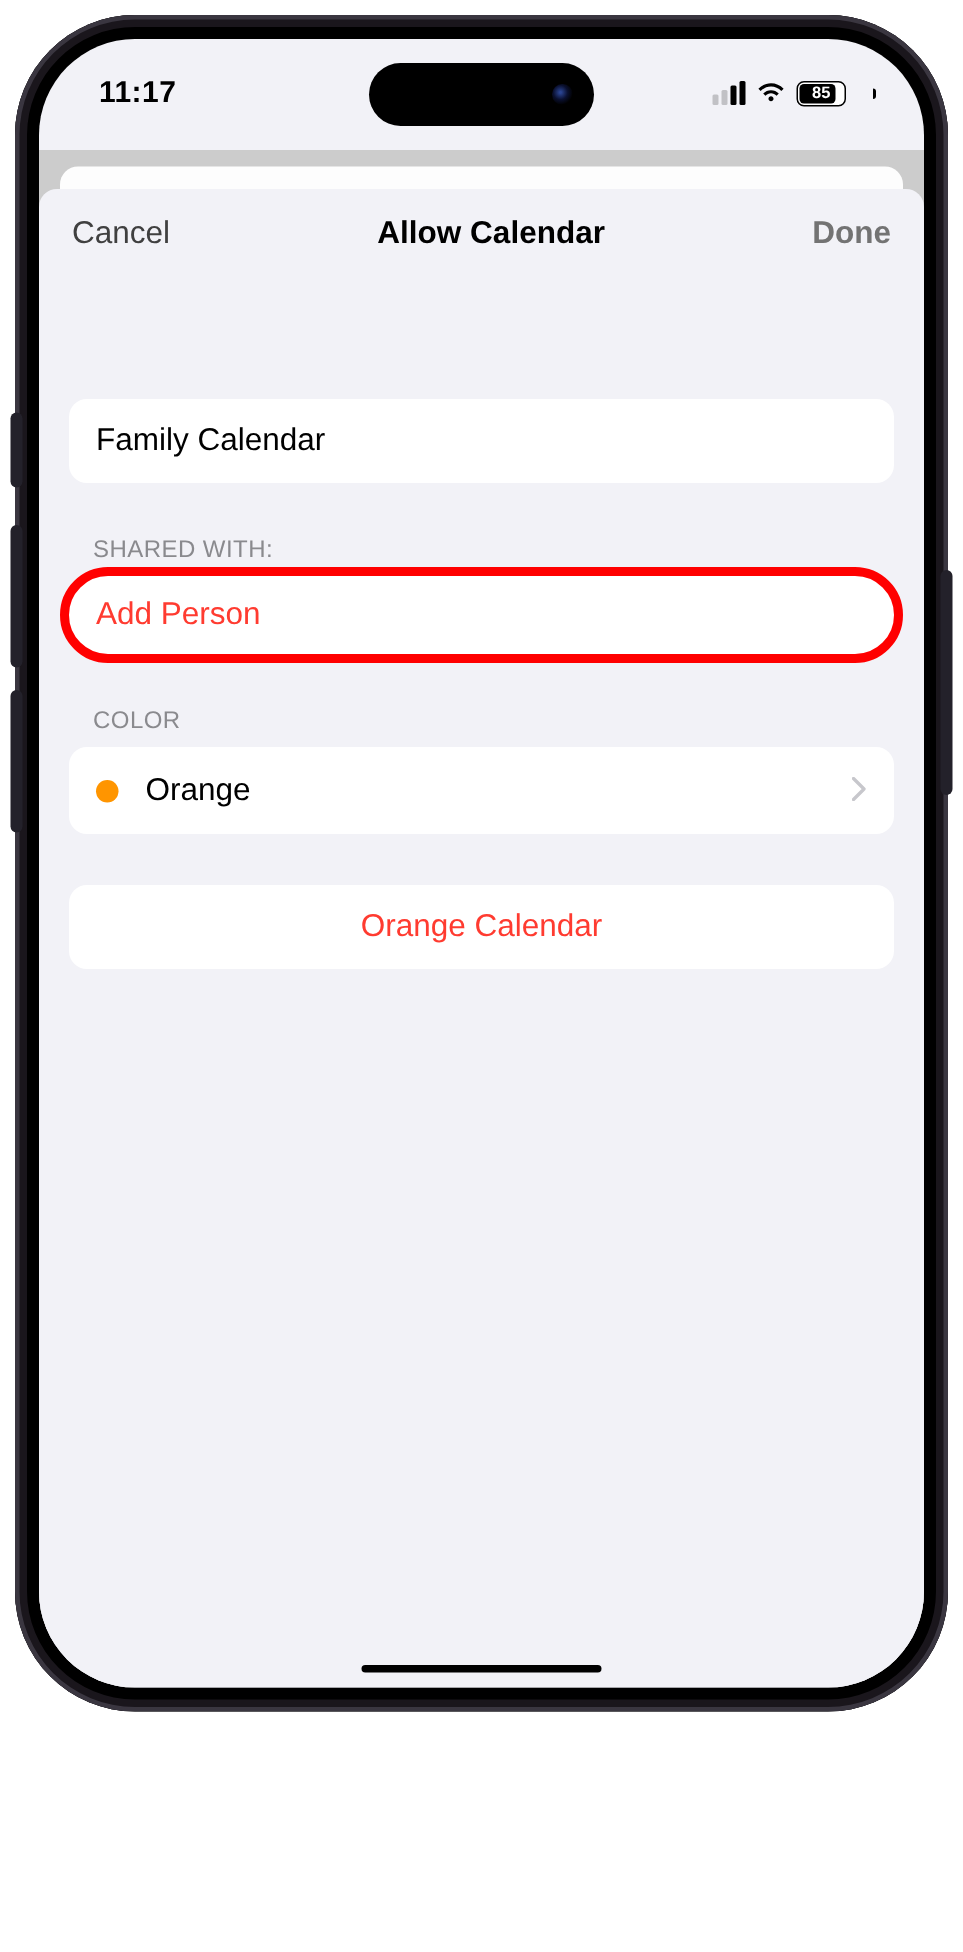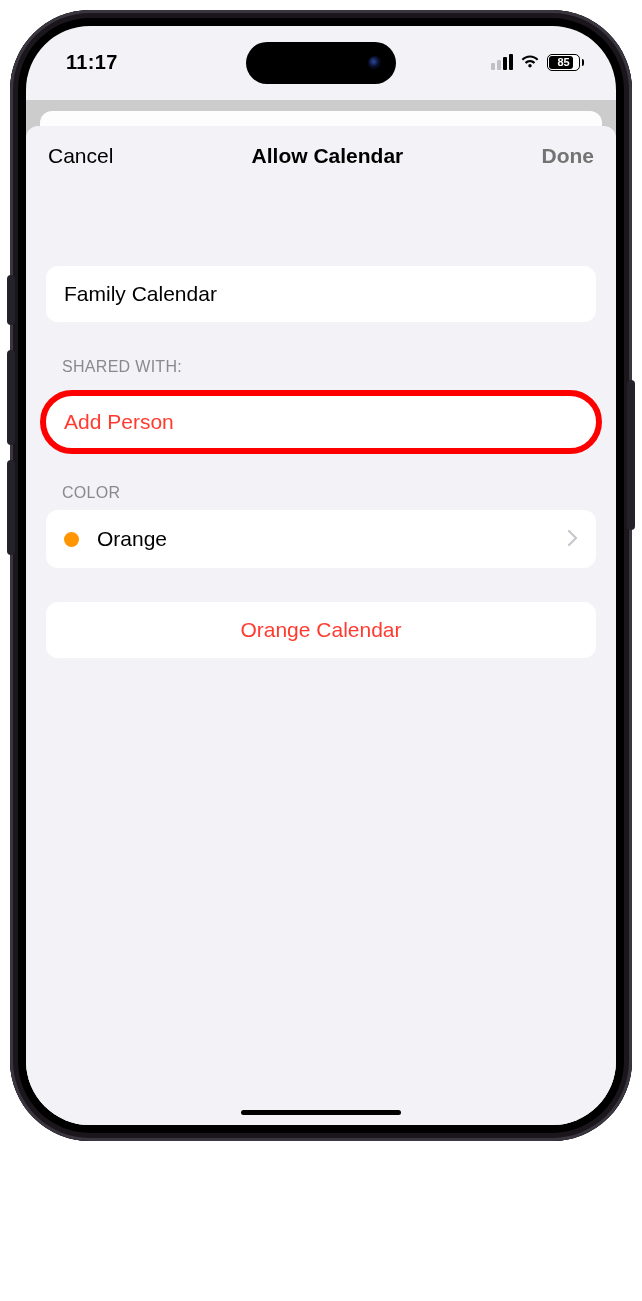--- a/index.html
+++ b/index.html
@@ -56,21 +56,21 @@
       font-weight: 600;
     }
     .status-time { font-size: 20px; letter-spacing: 0.3px; }
     .status-right { display: flex; align-items: center; gap: 7px; }
     .signal-icon { display: flex; align-items: flex-end; gap: 2px; }
     .signal-bar { width: 4px; background: #000; border-radius: 1px; }
     .signal-bar.empty { background: rgba(0,0,0,0.2); }
     .b1{height:7px}.b2{height:10px}.b3{height:13px}.b4{height:16px}
     .wifi-icon { width: 20px; height: 16px; position: relative; }
     .wifi-icon svg { display:block; }
-    .battery-box { display:flex; align-items:center; gap:2px; }
+    .battery-box { display:flex; align-items:center; gap:18px; }
     .battery { width: 33px; height: 17px; border: 1.5px solid #000; border-radius: 5px; display:flex; align-items:center; justify-content:center; font-size: 11px; font-weight:700; padding:0 1px; position:relative; background:#fff; }
     .battery-fill { position:absolute; inset:1px; background:#000; border-radius:3px; width: calc(85% - 2px); }
     .battery-text { position:relative; z-index:2; color:#fff; }
     .battery-tip { width:2px; height:7px; background:#000; border-radius:0 2px 2px 0; }
 
     .sheet-bg {
       position: absolute;
       top: 74px; left: 0; right: 0; bottom: 0;
       background: #ccc;
     }
@@ -88,21 +88,21 @@
       border-radius: 12px 12px 0 0;
       padding: 0 0 0 0;
     }
     .nav-bar {
       display: flex;
       align-items: center;
       justify-content: space-between;
       padding: 18px 22px 18px 22px;
       font-size: 21px;
     }
-    .nav-cancel { color: #000000; font-weight: 400; font-size: 21px; }
+    .nav-cancel { color: #404040; font-weight: 400; font-size: 21px; }
     .nav-title { color: #000; font-weight: 600; font-size: 21px; }
     .nav-done { color: #737373; font-weight: 600; font-size: 21px; }
 
     .content { padding: 0 20px; }
 
     .group { margin-top: 36px; }
     .group.first { margin-top: 80px; }
     .section-header {
       color: #8a8a8e; font-size: 16px; letter-spacing: 0.3px;
       padding: 0 16px 8px 16px; text-transform: none;
@@ -214,21 +214,21 @@
             <div class="cell">
               <span class="label">Family Calendar</span>
             </div>
           </div>
         </div>
 
         <div class="group">
           <div class="section-header">SHARED WITH:</div>
           <div class="cell-group" style="position:relative; overflow:visible;">
             <div class="circle-highlight"></div>
-            <div class="add-person-row" style="background:#fff; border-radius:12px;margin-top:12px;">
+            <div class="add-person-row" style="background:#fff; border-radius:12px;">
               <span class="add-person-text">Add Person</span>
             </div>
           </div>
         </div>
 
         <div class="group">
           <div class="section-header">COLOR</div>
           <div class="cell-group">
             <div class="cell">
               <span class="color-dot" style="background: rgb(255, 149, 0);"></span>

